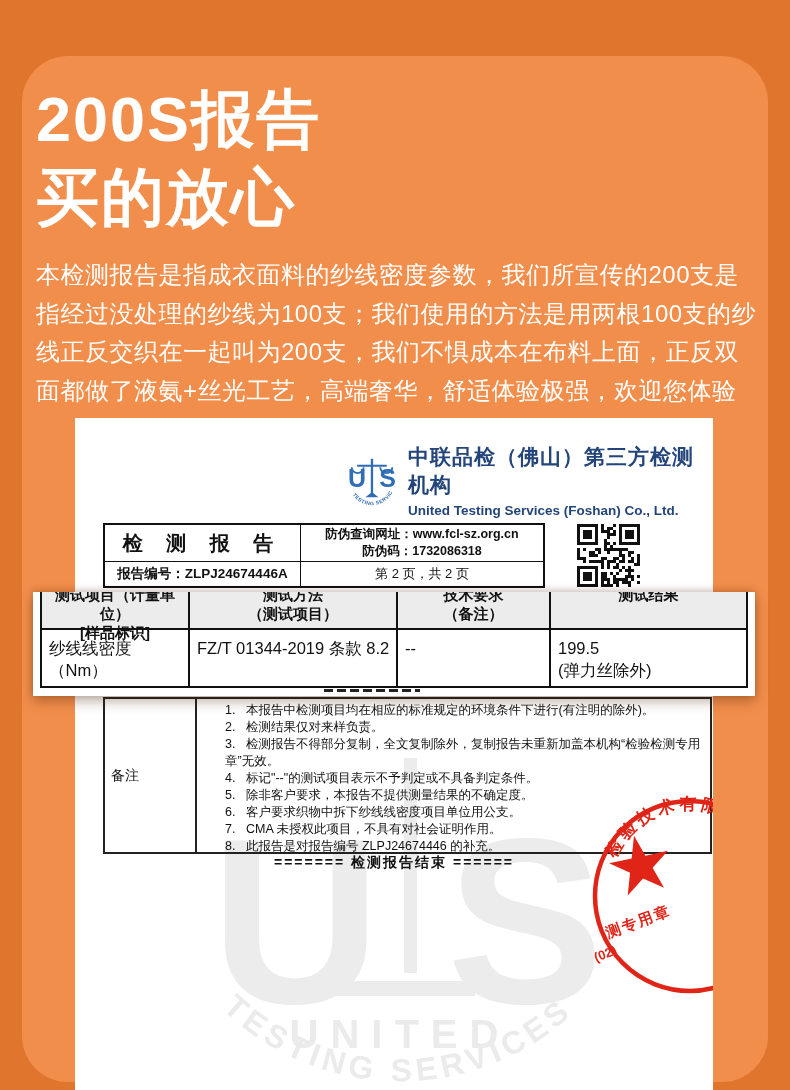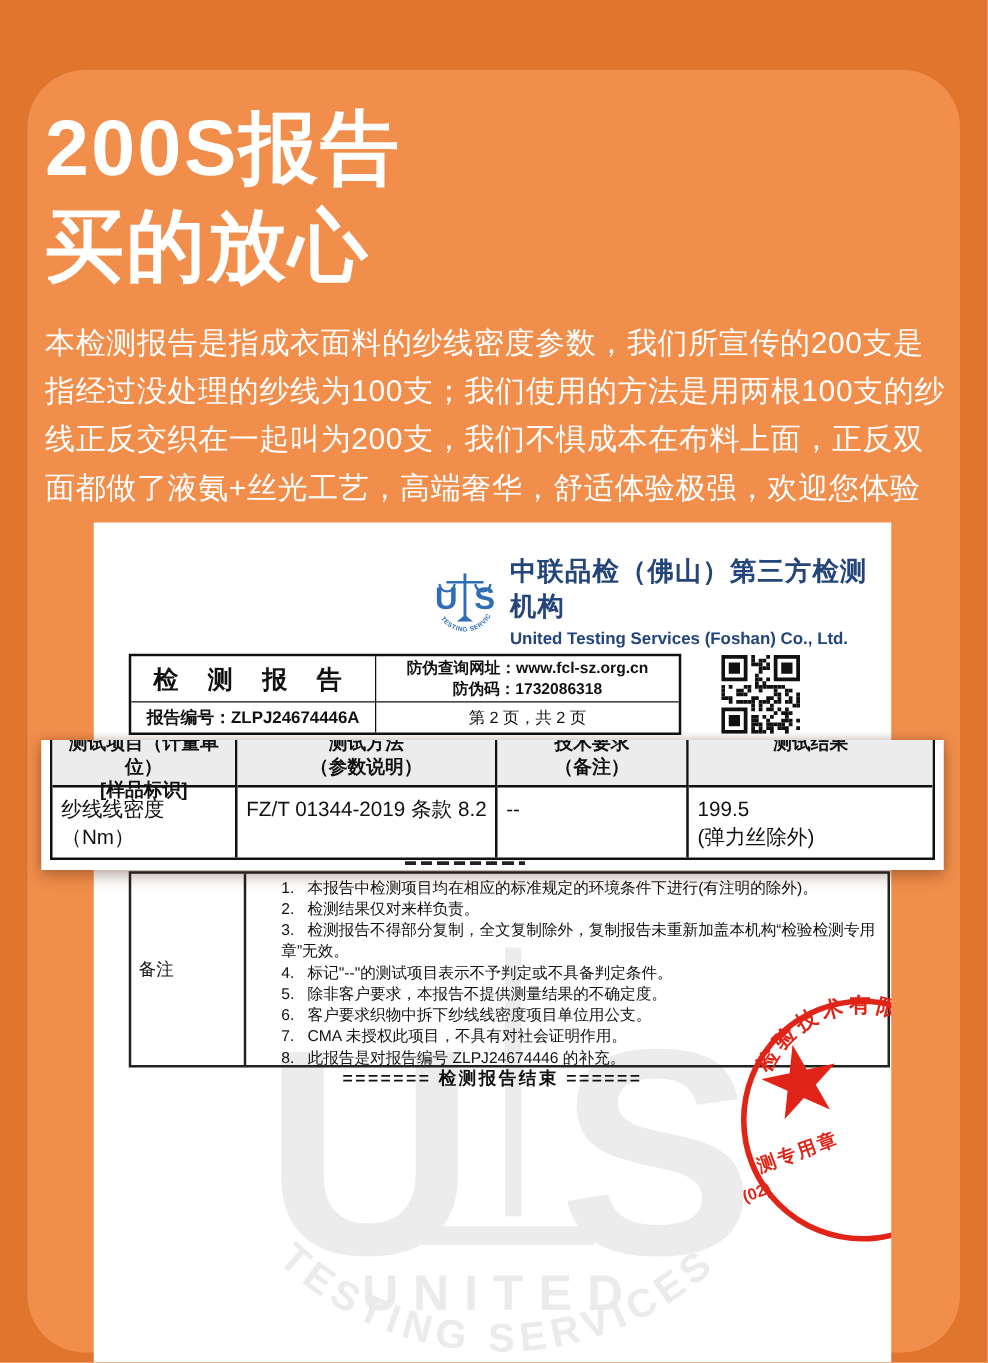--- a/index.html
+++ b/index.html
@@ -278,21 +278,21 @@
   </div>
 
   <div class="strip">
     <div class="result-table">
       <div class="rt-h bR">
         <div>测试项目（计量单位）</div>
         <div>[样品标识]</div>
       </div>
       <div class="rt-h bR">
         <div>测试方法</div>
-        <div>（参数说明）</div>
+        <div>（测试项目）</div>
       </div>
       <div class="rt-h bR">
         <div>技术要求</div>
         <div>（备注）</div>
       </div>
       <div class="rt-h">
         <div>测试结果</div>
         <div></div>
       </div>
       <div class="rt-c bR">纱线线密度（Nm）</div>

